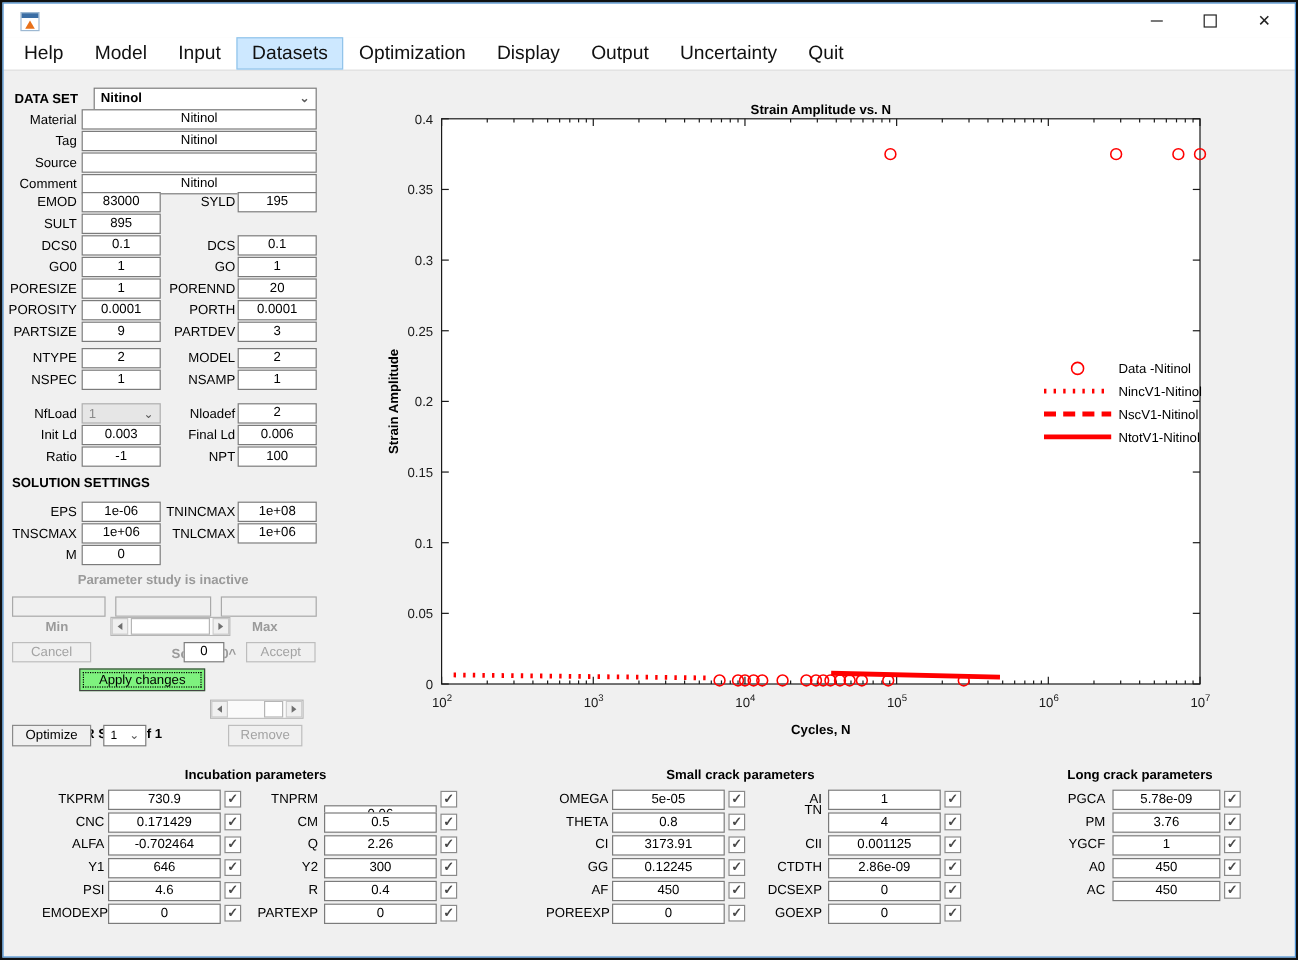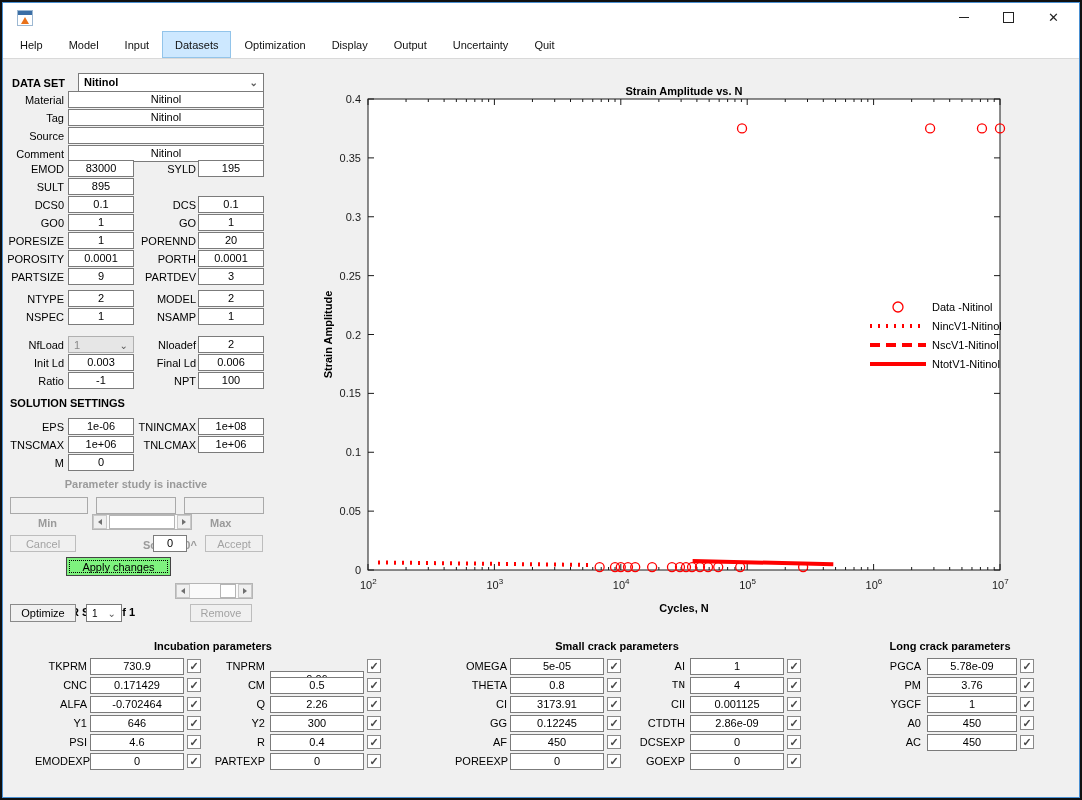--- a/index.html
+++ b/index.html
@@ -12,21 +12,21 @@
   .app-icon .bar{position:absolute;left:0;right:0;top:0;height:4px;background:#3b6ea5;}
   .app-icon .logo{position:absolute;left:3px;top:6px;width:0;height:0;
       border-left:4px solid transparent;border-right:4px solid transparent;border-bottom:7px solid #e8711a;}
   .title-text{position:absolute;left:38px;top:7px;font-size:12px;color:#111;white-space:nowrap;}
   .win-controls{position:absolute;right:3px;top:0;height:28px;display:flex;}
   .win-btn{width:45px;height:28px;display:flex;align-items:center;justify-content:center;color:#222;}
   .glyph-min{width:10px;height:1px;background:#222;}
   .glyph-max{width:9px;height:9px;border:1px solid #222;}
   .glyph-close{font-size:13px;line-height:13px;}
   .menubar{position:absolute;left:3px;right:3px;top:31px;height:27px;background:#fff;border-bottom:1px solid #d9d9d9;display:flex;align-items:stretch;padding-left:4px;}
-  .menu-item{font-size:11px;color:#111;padding:0 13px;display:flex;align-items:center;cursor:default;}
+  .menu-item{font-size:16px;color:#111;padding:0 13px;display:flex;align-items:center;cursor:default;}
   .menu-item.selected{background:#cde8ff;border:1px solid #92c4ea;padding:0 12px;}
   .body-area{position:absolute;left:3px;right:3px;top:59px;bottom:3px;background:#f0f0f0;}
   
   .abs{position:absolute;}
   .lbl{position:absolute;font-size:11px;color:#000;white-space:nowrap;}
   .lbl.r{text-align:right;}
   .lbl.b{font-weight:bold;}
   .lbl.gray{color:#9a9a9a;font-weight:bold;}
   .fld{position:absolute;background:#fff;border:1px solid #7b7b7b;font-size:11px;color:#000;
        text-align:center;height:15px;line-height:15px;overflow:hidden;box-sizing:content-box;}
@@ -415,21 +415,21 @@
       <div class="panel-title" style="left:72px;top:0;width:180px;">Small crack parameters</div>
       <div class="lbl r" style="left:0px;top:20px;width:52px;">OMEGA</div>
       <div class="fld" style="left:55px;top:18px;width:92px;">5e-05</div>
       <div class="cbx" style="left:152px;top:19px;">✓</div>
       <div class="lbl r" style="left:172px;top:20px;width:58px;">AI</div>
       <div class="fld" style="left:235px;top:18px;width:92px;">1</div>
       <div class="cbx" style="left:332px;top:19px;">✓</div>
       <div class="lbl r" style="left:0px;top:39px;width:52px;">THETA</div>
       <div class="fld" style="left:55px;top:37px;width:92px;">0.8</div>
       <div class="cbx" style="left:152px;top:38px;">✓</div>
-      <div class="lbl r" style="left:172px;top:39px;width:58px;font-family:Liberation Mono, monospace;">TN</div>
+      <div class="lbl r" style="left:172px;top:29px;width:58px;">TN</div>
       <div class="fld" style="left:235px;top:37px;width:92px;">4</div>
       <div class="cbx" style="left:332px;top:38px;">✓</div>
       <div class="lbl r" style="left:0px;top:58px;width:52px;">CI</div>
       <div class="fld" style="left:55px;top:56px;width:92px;">3173.91</div>
       <div class="cbx" style="left:152px;top:57px;">✓</div>
       <div class="lbl r" style="left:172px;top:58px;width:58px;">CII</div>
       <div class="fld" style="left:235px;top:56px;width:92px;">0.001125</div>
       <div class="cbx" style="left:332px;top:57px;">✓</div>
       <div class="lbl r" style="left:0px;top:77px;width:52px;">GG</div>
       <div class="fld" style="left:55px;top:75px;width:92px;">0.12245</div>

